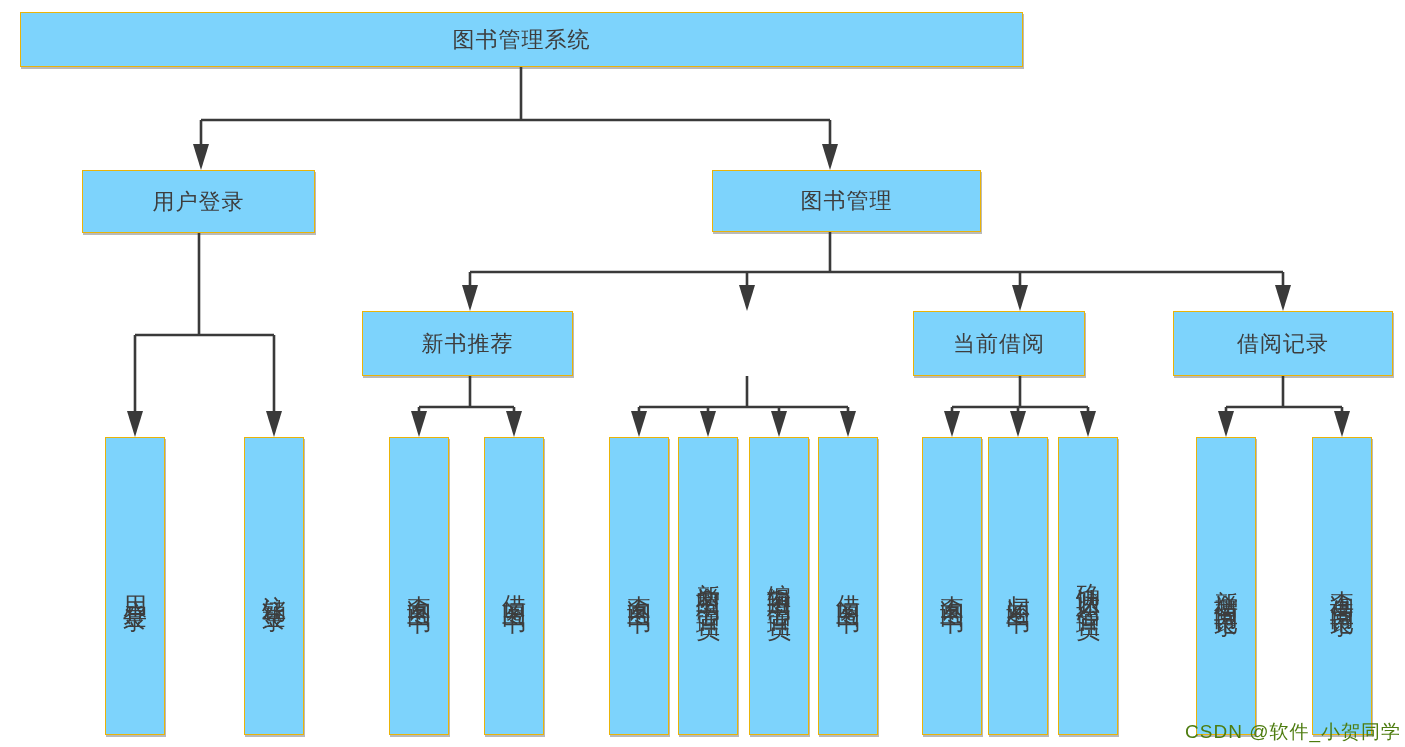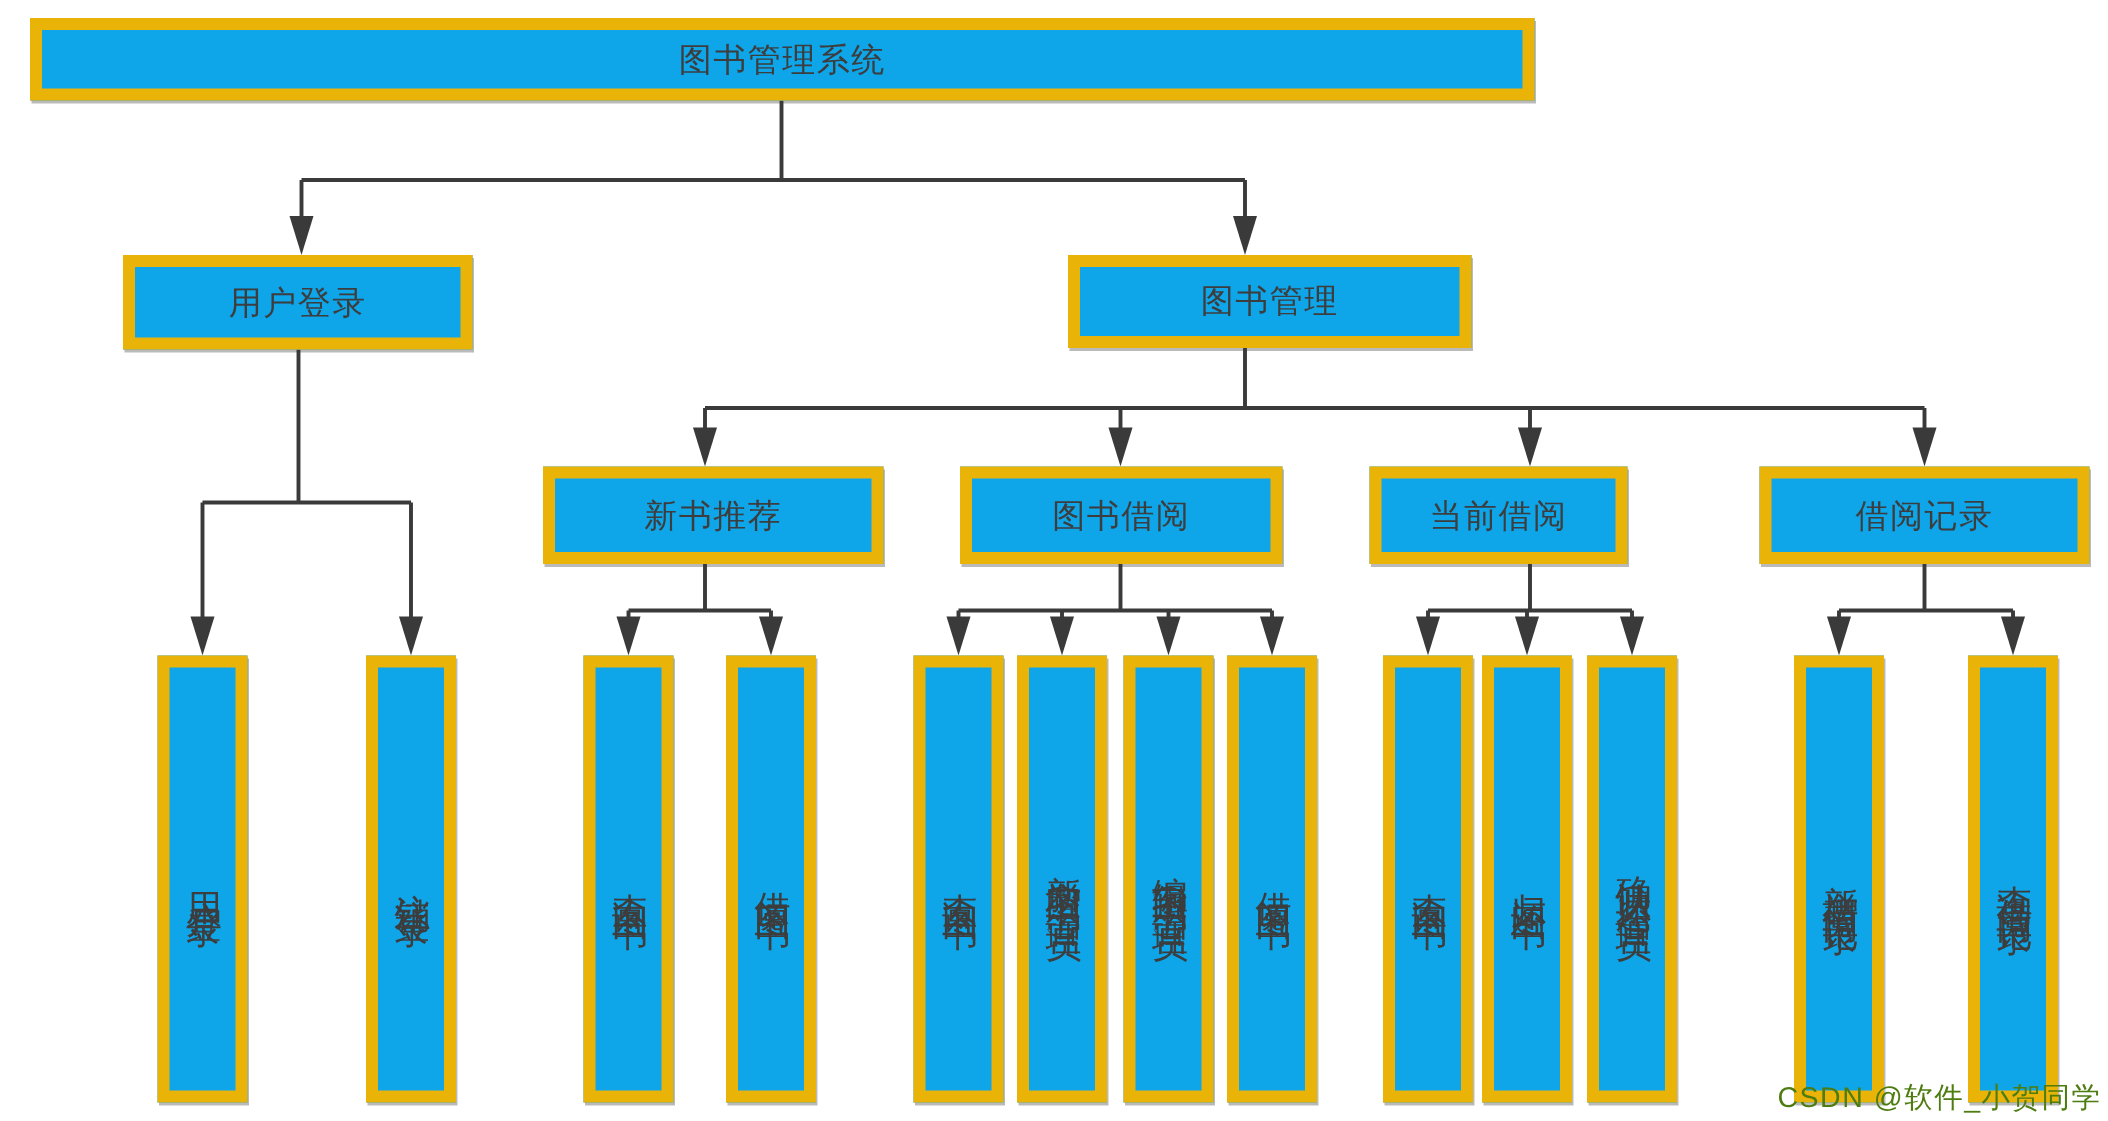--- a/index.html
+++ b/index.html
@@ -2,22 +2,22 @@
 <html><head>
 <meta charset="utf-8">
 <style>
   html,body{margin:0;padding:0;background:#ffffff;}
   .stage{
     position:relative;width:1405px;height:747px;background:#ffffff;overflow:hidden;
     font-family:"Liberation Sans","DejaVu Sans",sans-serif;
   }
   svg.wires{position:absolute;left:0;top:0;width:1405px;height:747px;}
   .node{
-    position:absolute;box-sizing:border-box;background:#0ea5e9;
-    border:8px solid #eab308;box-shadow:1px 2px 0 rgba(56,56,56,0.35);
+    position:absolute;box-sizing:border-box;background:#7dd3fc;
+    border:1px solid #eab308;box-shadow:1px 2px 0 rgba(56,56,56,0.35);
     display:flex;align-items:center;justify-content:center;
     color:#3d3d3d;font-size:22px;letter-spacing:1px;white-space:nowrap;
   }
   .node.v{
     writing-mode:vertical-rl;
     font-size:24px;letter-spacing:5px;line-height:1;white-space:normal;
   }
   .watermark{
     position:absolute;right:4px;bottom:2px;
     color:#4d7c0f;font-size:19px;letter-spacing:1px;
@@ -80,22 +80,21 @@
       <polygon points="1218,411 1234,411 1226,437"></polygon>
       <polygon points="1334,411 1350,411 1342,437"></polygon>
     </g>
   </svg>
 
   <div class="node" style="left:20px;top:12px;width:1003px;height:55px">图书管理系统</div>
 
   <div class="node" style="left:82px;top:170px;width:233px;height:63px">用户登录</div>
   <div class="node" style="left:712px;top:170px;width:269px;height:62px">图书管理</div>
 
-  <div class="node" style="left:362px;top:311px;width:227px;height:65px">新书推荐</div>
-  <div class="node" style="left:640px;top:311px;width:215px;height:65px">图书借阅</div>
+  <div class="node" style="left:362px;top:311px;width:211px;height:65px">新书推荐</div>
   <div class="node" style="left:913px;top:311px;width:172px;height:65px">当前借阅</div>
   <div class="node" style="left:1173px;top:311px;width:220px;height:65px">借阅记录</div>
 
   <div class="node v" style="left:105px;top:437px;width:60px;height:298px">用户登录</div>
   <div class="node v" style="left:244px;top:437px;width:60px;height:298px">注销登录</div>
 
   <div class="node v" style="left:389px;top:437px;width:60px;height:298px">查询图书</div>
   <div class="node v" style="left:484px;top:437px;width:60px;height:298px">借阅图书</div>
 
   <div class="node v" style="left:609px;top:437px;width:60px;height:298px">查询图书</div>

